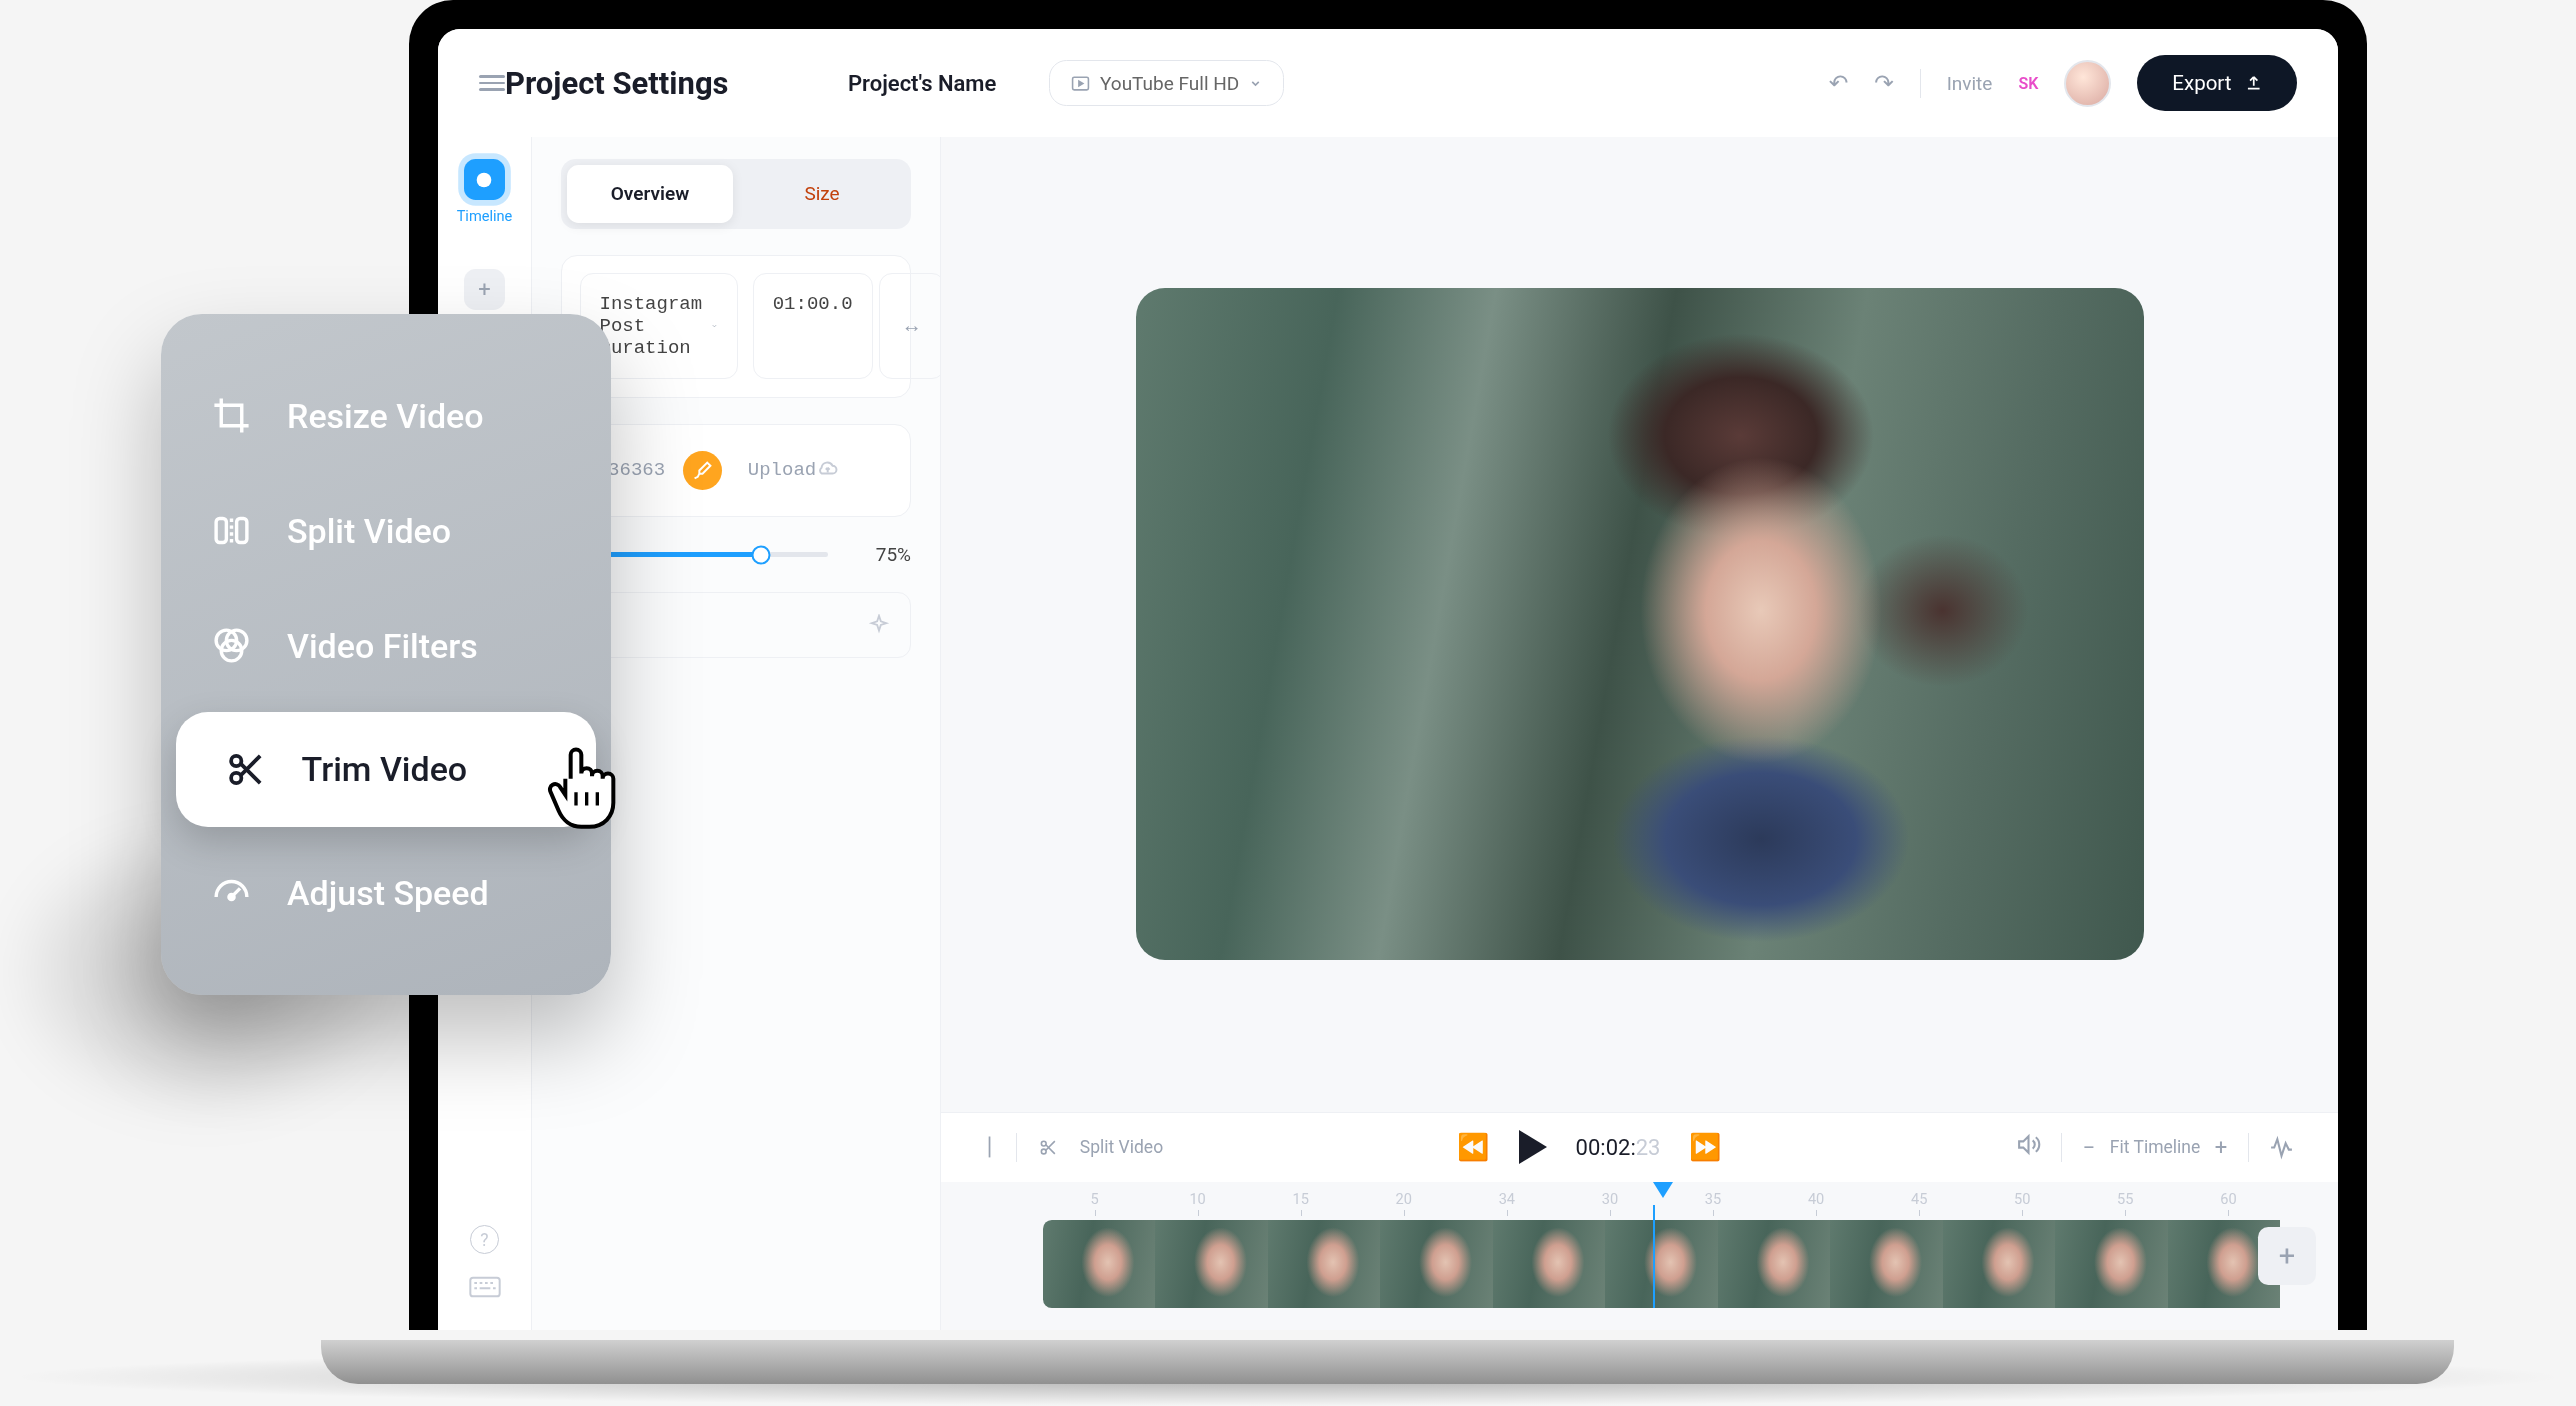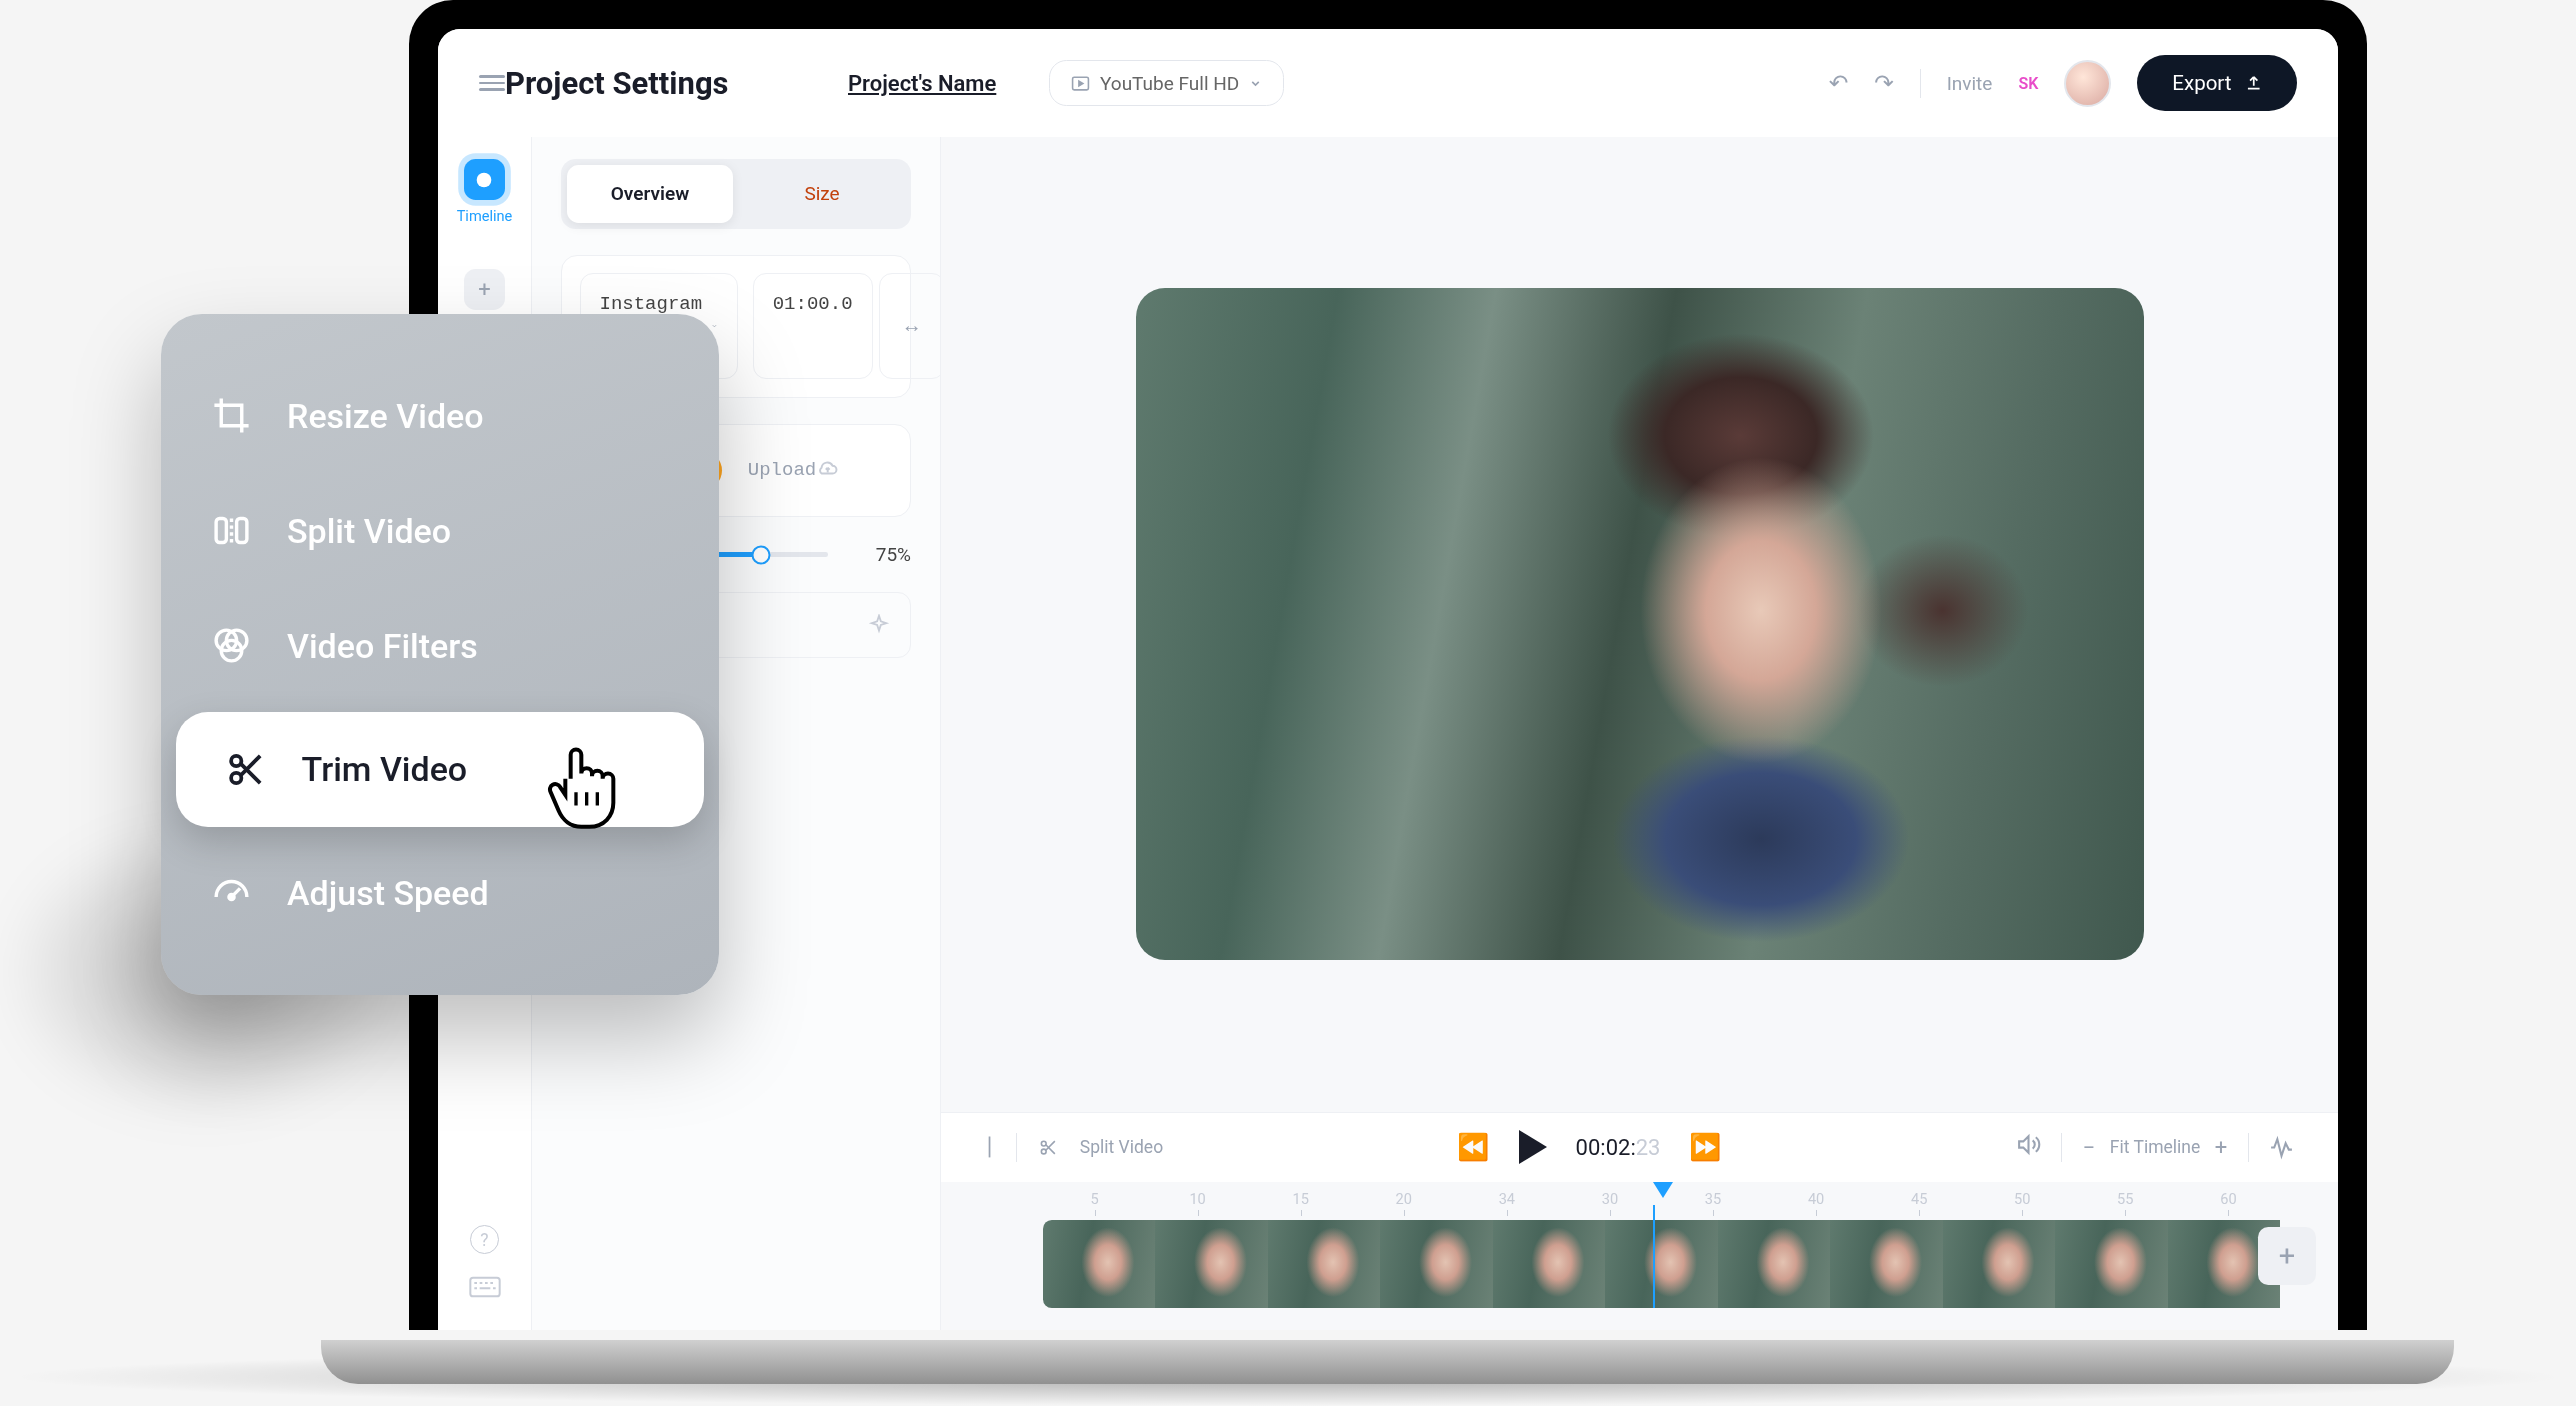--- a/index.html
+++ b/index.html
@@ -61,21 +61,21 @@
 }
 .menu-btn {
   width: 26px; height: 26px;
   display: flex; flex-direction: column; justify-content: center; gap: 4.4px;
   cursor: pointer;
 }
 .menu-btn span { height: 2.2px; background: #9aa3b2; border-radius: 1.5px; }
 
 .title-block { flex: 0 0 343px; font-size: 31px; font-weight: 700; color: #1a1d29; }
 .topbar-center { flex: 1; display: flex; align-items: center; gap: 53px; }
-.project-name { font-size: 22px; font-weight: 600; color: #1a1d29; text-decoration: underline; }
+.project-name { font-size: 22px; font-weight: 600; color: #1a1d29; }
 .preset-pill {
   display: flex; align-items: center; gap: 10.2px;
   border: 1.1px solid #e3e6ec; border-radius: 17.5px;
   padding: 10.2px 20.5px; font-size: 19px; color: #666;
 }
 .topbar-right { display: flex; align-items: center; gap: 26px; }
 .icon-btn { color: #9aa3b2; font-size: 23.4px; cursor: pointer; }
 .invite { font-size: 19px; color: #9aa3b2; }
 .badge-sk { font-size: 16px; color: #e84cc9; font-weight: 600; }
 .avatar { width: 47px; height: 47px; border-radius: 50%; background: radial-gradient(circle at 40% 35%, #ffe6d9, #d9a8a0); border: 2.9px solid #e3e6ec; }
@@ -163,21 +163,21 @@
 }
 .thumb:first-child { border-radius: 8.8px 0 0 8.8px; }
 .playhead-line { position: absolute; left: 51%; top: -7.3px; bottom: 22px; width: 1.5px; background: #1e9fff; }
 .add-track { position: absolute; right: 22px; top: 14.6px; width: 58px; height: 58px; border-radius: 10.2px; background: #eef0f4; color: #9aa3b2; display: flex; align-items: center; justify-content: center; font-size: 29px; }
 
 
 .overlay-panel {
   position: absolute;
   top: 314px;
   left: 161px;
-  width: 558px;
+  width: 450px;
   border-radius: 41px;
   padding: 44px 0;
   background: linear-gradient(160deg, #c2c7cc, #aeb4bb);
   box-shadow: 0 44px 88px rgba(0,0,0,0.25);
   display: flex; flex-direction: column;
 }
 .overlay-item {
   display: flex; align-items: center; gap: 32px;
   padding: 34px 47px;
   font-size: 34px; font-weight: 500; color: #fff;

